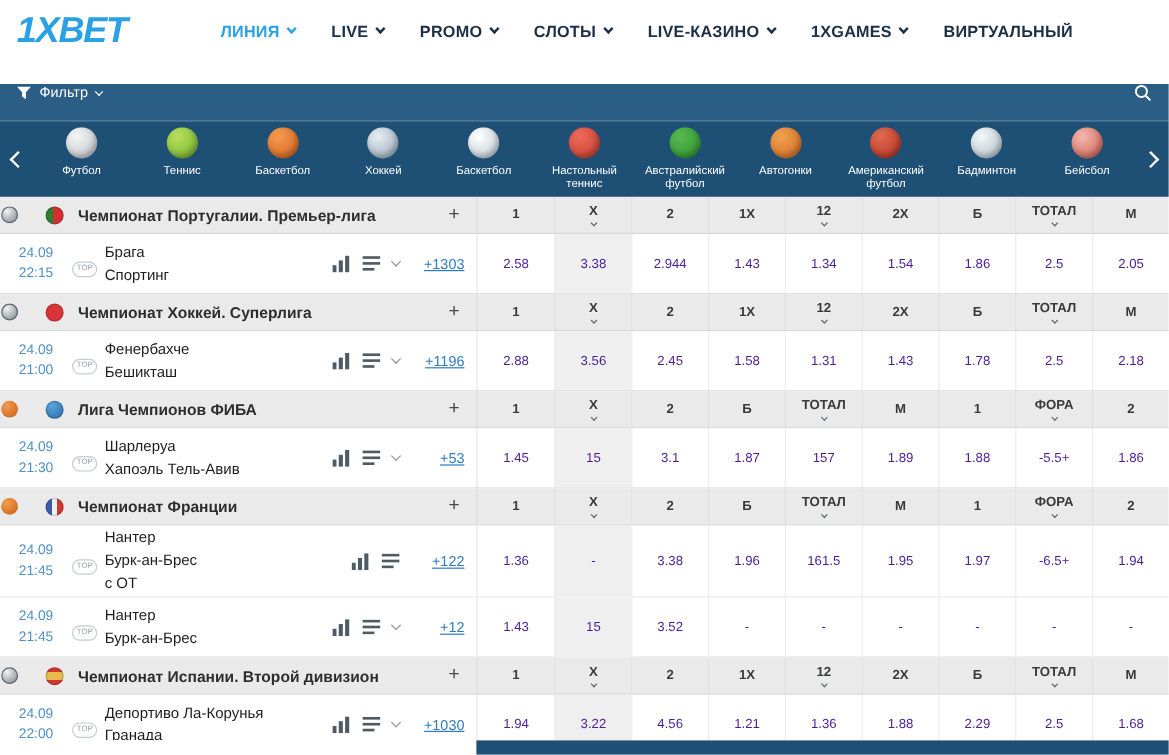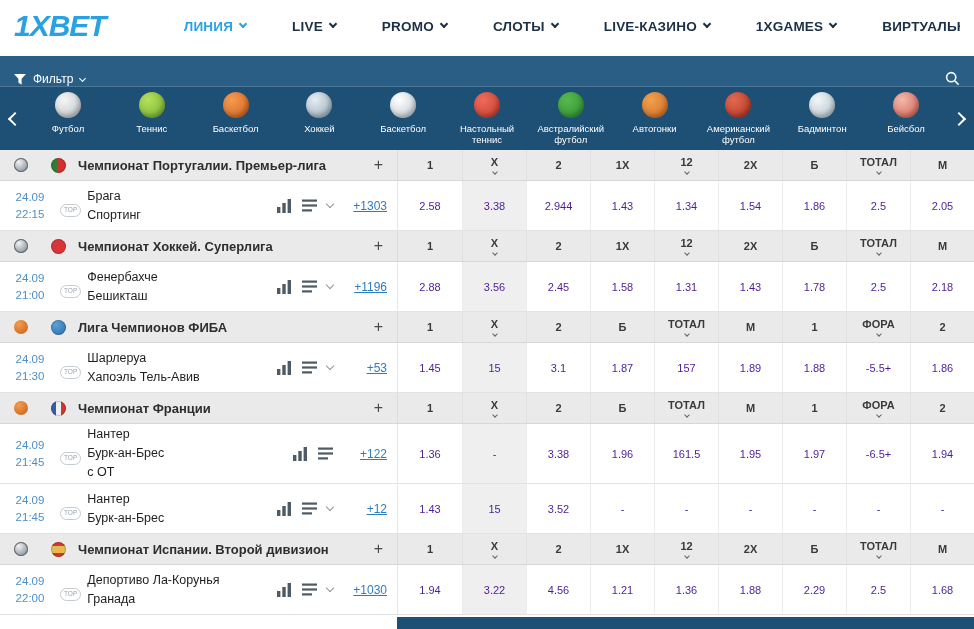--- a/index.html
+++ b/index.html
@@ -3,51 +3,51 @@
 <meta charset="utf-8">
 <style>
   * { box-sizing: border-box; margin: 0; padding: 0; }
   html,body { width: 974px; height: 629px; overflow: hidden; background:#fff;
     font-family: "Liberation Sans", sans-serif; }
   .page { width: 974px; height: 629px; display:flex; flex-direction:column; }
 
   
   .topnav { height:52px; display:flex; align-items:center; padding:0 14px; background:#fff; flex:0 0 auto; white-space:nowrap; overflow:hidden; }
   .logo { font-style:italic; font-weight:bold; font-size:30px; letter-spacing:-1px; color:#2aa1e3; cursor:pointer; margin-right:78px; }
-  .mainnav { display:flex; align-items:center; gap:46px; overflow:hidden; }
+  .mainnav { display:flex; align-items:center; gap:30px; overflow:hidden; }
   .nav-item { display:flex; align-items:center; font-size:13.5px; font-weight:bold; color:#1c2f45; cursor:pointer; letter-spacing:.2px; }
   .nav-item.active { color:#2aa1e3; }
 
   
   .cv { display:inline-block; border-style:solid; border-color:currentColor; transform:rotate(45deg); }
   .cv-nav { width:6px; height:6px; border-width:0 2px 2px 0; margin-left:7px; margin-top:-4px; }
   .cv-white { width:5px; height:5px; border-width:0 1.8px 1.8px 0; color:#fff; margin-left:7px; margin-top:-2px; }
   .cv-mini { width:4px; height:4px; border-width:0 1.5px 1.5px 0; color:#5c6670; margin-top:1px; }
   .cv-match { width:6px; height:6px; border-width:0 1.6px 1.6px 0; color:#8a97a2; margin-top:-3px; cursor:pointer; }
   .arrow { width:10px; height:10px; border-style:solid; border-color:#fff; cursor:pointer; flex:0 0 auto; }
   .arrow.left  { border-width:0 0 2.5px 2.5px; transform:rotate(45deg);  margin:0 10px 0 8px; }
   .arrow.right { border-width:2.5px 2.5px 0 0; transform:rotate(45deg);  margin:0 8px 0 10px; }
 
   
-  .filterbar { height:31px; margin-top:4px; background:#2a5e84; display:flex; align-items:flex-end; padding:0 14px; color:#fff; flex:0 0 auto; border-bottom:1px solid rgba(255,255,255,.15); }
+  .filterbar { height:31px; margin-top:18px; background:#2a5e84; display:flex; align-items:flex-start; padding:0 14px; color:#fff; flex:0 0 auto; border-bottom:1px solid rgba(255,255,255,.15); }
   .filter-left { display:flex; align-items:center; cursor:pointer; }
   .filter-label { font-size:12px; margin-left:7px; }
   .searchbtn { margin-left:auto; cursor:pointer; display:flex; align-items:center; }
 
   
   .sportsbar { height:63px; background:#1e4f74; display:flex; align-items:center; padding:0 2px; flex:0 0 auto; }
   .sports { flex:1; display:flex; justify-content:space-between; align-items:flex-start; padding-top:0; overflow:hidden; }
   .sport { display:flex; flex-direction:column; align-items:center; width:76px; cursor:pointer; flex:0 0 auto; }
   .ball { width:26px; height:26px; border-radius:50%; margin-bottom:6px; box-shadow: inset -2px -3px 4px rgba(0,0,0,.25); }
   .sport-label { color:#fff; font-size:9.5px; text-align:center; line-height:1.15; max-width:74px; }
 
   
   .events { flex:1 1 auto; overflow:hidden; }
   .league-row { display:flex; height:31px; background:#eaeaea; border-bottom:1px solid #d7d7d7; }
-  .lrow-left { flex:0 0 397px; display:flex; align-items:center; padding-left:14px; }
+  .lrow-left { flex:0 0 397px; display:flex; align-items:center; padding-left:1px; }
   .sport-mini { width:14px; height:14px; border-radius:50%; margin-right:23px; flex:0 0 auto; }
   .sport-mini.football   { background:radial-gradient(circle at 35% 30%, #f2f2f2, #6f7a84); box-shadow:inset 0 0 0 1px #5e6870; }
   .sport-mini.basketball { background:radial-gradient(circle at 35% 30%, #f59b4e, #c65f17); }
   .flag { width:15px; height:15px; border-radius:50%; margin-right:12px; flex:0 0 auto; box-shadow:inset 0 0 0 1px rgba(0,0,0,.18); }
   .flag.portugal { background:linear-gradient(90deg,#2f7d32 40%, #d32f2f 40%); }
   .flag.turkey   { background:#d8353a; }
   .flag.globe    { background:radial-gradient(circle at 35% 30%, #5aa2d8, #2a6aa8); }
   .flag.france   { background:linear-gradient(90deg,#3a5ba8 33%, #eef1f4 33%, #eef1f4 66%, #d0372e 66%); }
   .flag.spain    { background:linear-gradient(180deg,#d0372e 28%, #e7b94e 28%, #e7b94e 72%, #d0372e 72%); }
   .league-title { flex:1; font-size:13px; font-weight:bold; color:#2e2e2e; cursor:pointer; overflow:hidden; white-space:nowrap; }

